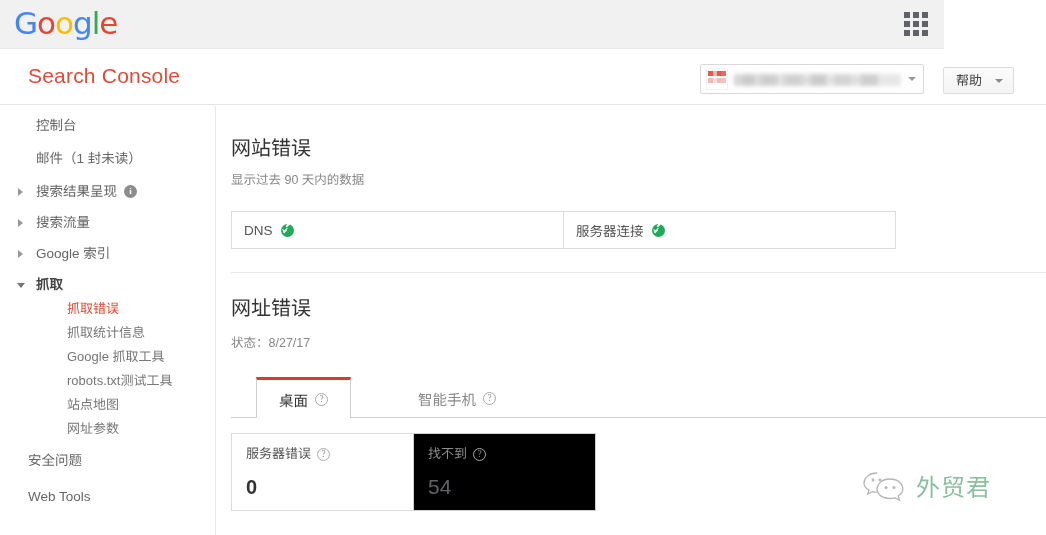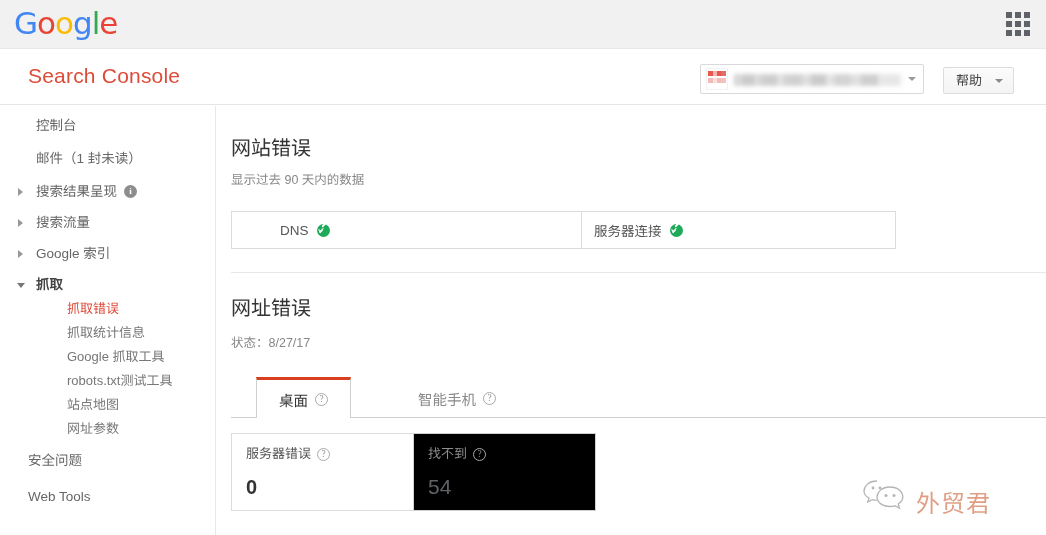--- a/index.html
+++ b/index.html
@@ -8,21 +8,21 @@
     width: 1046px; height: 535px;
     overflow: hidden;
     background: #ffffff;
     font-family: "Liberation Sans", "DejaVu Sans", sans-serif;
     -webkit-font-smoothing: antialiased;
   }
   #app { position: relative; width: 1046px; height: 535px; background:#fff; }
 
   
   .gbar {
-    position: absolute; left:0; top:0; width:1046px; height:49px;
+    position: absolute; left:0; top:0; width:944px; height:49px;
     background:#f1f1f1;
     border-bottom:1px solid #e8e8e8;
   }
   .glogo {
     position:absolute; left:14px; top:3px;
     font-size:31px; line-height:40px; letter-spacing:-1px;
     font-family:"DejaVu Sans","Liberation Sans",sans-serif;
     font-weight:400;
   }
   .glogo span { display:inline-block; }
@@ -141,21 +141,20 @@
     position:absolute; font-size:12.5px; color:#888; line-height:18px;
   }
 
   #site-errors-title { left:15px; top:28px; }
   #site-errors-sub   { left:15px; top:65px; }
 
   .site-error-row {
     position:absolute; left:15px; top:105px; width:665px; height:38px;
     border:1px solid #dcdcdc; background:#fff;
     display:flex;
-    padding-left:36px;
   }
   .site-error-cell {
     flex:1; display:flex; align-items:center;
     padding-left:12px; font-size:13.5px; color:#555;
     border-left:1px solid #dcdcdc; cursor:pointer;
   }
   .site-error-cell:first-child { border-left:0; }
   .ok-check {
     display:inline-block; width:13px; height:13px; border-radius:50%;
     background:#1faa5a; margin-left:8px; position:relative; flex:none;
@@ -233,22 +232,22 @@
     font-size:20px; color:#333; font-weight:bold; line-height:26px;
   }
   .err-card.selected .val { color:#5f6368; font-weight:400; font-size:21px; }
 
   
   .watermark {
     position:absolute; left:862px; top:468px;
     display:flex; align-items:center; opacity:.5;
   }
   .watermark .wtext {
-    font-size:24px; color:#c2410c; margin-left:8px;
-    font-family:"DejaVu Sans","Liberation Sans",sans-serif; letter-spacing:1px;margin-top:16px;
+    font-size:24px; color:#15803d; margin-left:8px;
+    font-family:"DejaVu Sans","Liberation Sans",sans-serif; letter-spacing:1px;
   }
 </style>
 </head>
 <body>
 
 <div id="app">
 
   <div class="gbar">
     <div class="glogo">
       <span class="g-b">G</span><span class="g-r">o</span><span class="g-y">o</span><span class="g-b">g</span><span class="g-g">l</span><span class="g-r">e</span>

